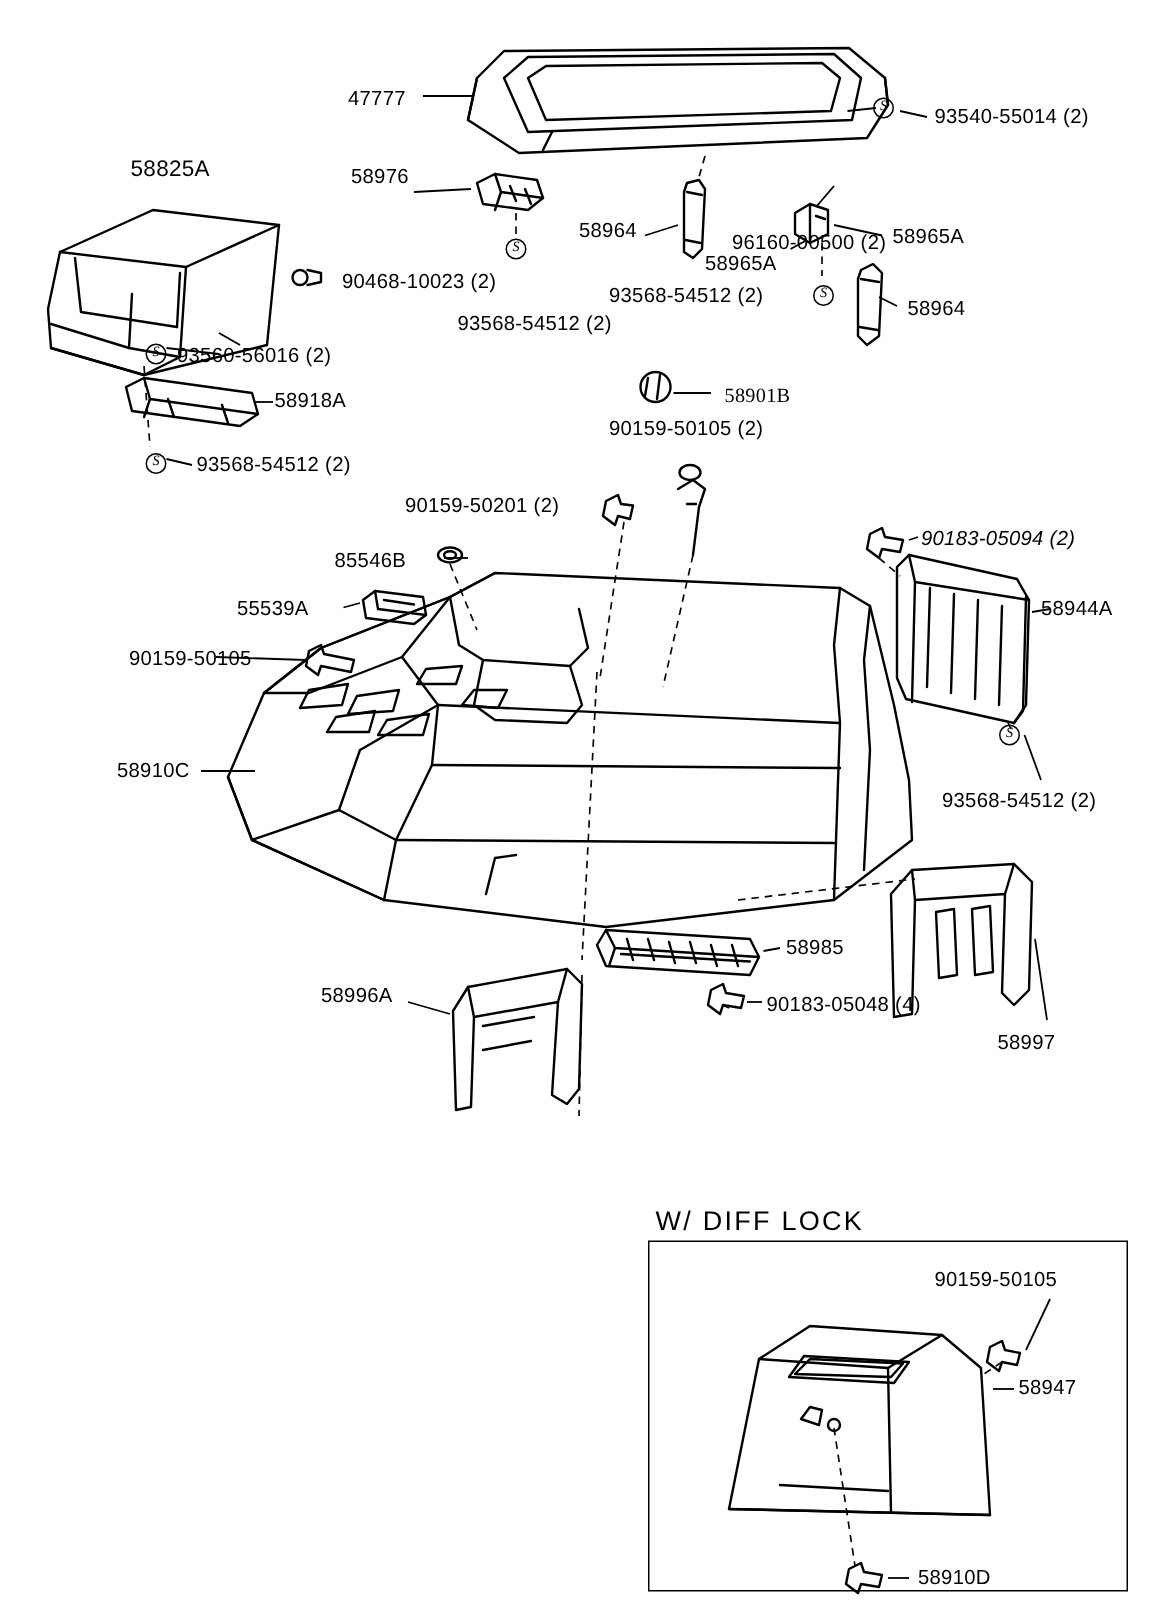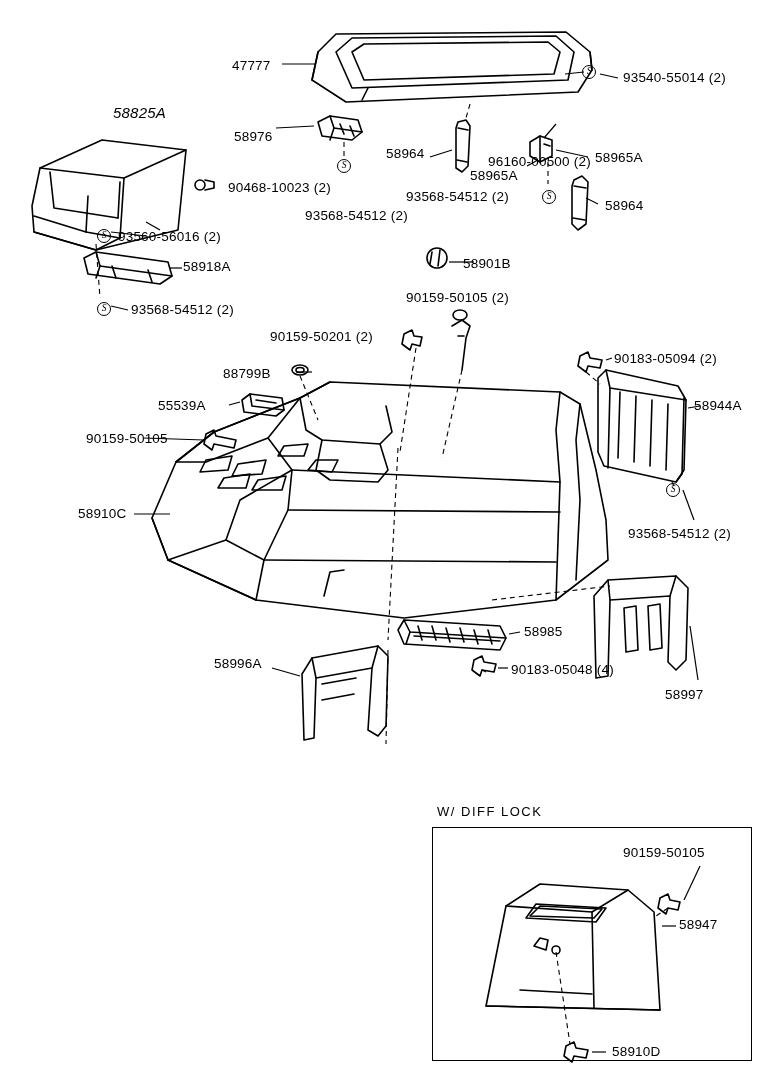--- a/index.html
+++ b/index.html
@@ -3,21 +3,21 @@
 <meta charset="utf-8">
 <style>
   html,body{margin:0;padding:0;background:#ffffff;}
   body{width:776px;height:1080px;position:relative;font-family:"Liberation Sans",sans-serif;color:#000;overflow:hidden;}
   #stage{position:absolute;left:0;top:0;width:776px;height:1080px;}
   .lbl{position:absolute;font-size:13.5px;letter-spacing:0.2px;white-space:nowrap;color:#000;}
   .lbl.big{font-size:15px;}
   .scircle{position:absolute;width:14px;height:14px;border:1.4px solid #000;border-radius:50%;box-sizing:border-box;font-size:9.5px;line-height:11px;text-align:center;font-family:"Liberation Serif",serif;font-style:italic;}
   .boxframe{position:absolute;border:1.6px solid #000;box-sizing:border-box;}
   .footer{position:absolute;font-size:14px;font-family:"Liberation Sans",sans-serif;letter-spacing:1px;}
-  .difflabel{position:absolute;font-size:13px;letter-spacing:1.5px;}
+  .difflabel{position:absolute;font-size:18px;letter-spacing:1.5px;}
   svg{position:absolute;left:0;top:0;overflow:visible;}
 </style>
 </head>
 <body>
 
 <div id="stage">
 
   <svg width="776" height="1080" viewBox="0 0 776 1080">
     <g fill="none" stroke="#000" stroke-width="1.6" stroke-linejoin="round" stroke-linecap="round">
 
@@ -198,38 +198,38 @@
 
   <div class="scircle" style="left:582px;top:65px;">S</div>
   <div class="scircle" style="left:337px;top:159px;">S</div>
   <div class="scircle" style="left:542px;top:190px;">S</div>
   <div class="scircle" style="left:97px;top:229px;">S</div>
   <div class="scircle" style="left:97px;top:302px;">S</div>
   <div class="scircle" style="left:666px;top:483px;">S</div>
 
   <div class="lbl" style="left:232px;top:58px;">47777</div>
   <div class="lbl" style="left:623px;top:70px;">93540-55014 (2)</div>
-  <div class="lbl big" style="left:113px;top:104px;font-style:italic;">58825A</div>
-  <div class="lbl" style="left:234px;top:129px;">58976</div>
+  <div class="lbl big" style="left:87px;top:104px;">58825A</div>
+  <div class="lbl" style="left:234px;top:110px;">58976</div>
   <div class="lbl" style="left:488px;top:106px;margin-top:48px;">96160-00500 (2)</div>
   <div class="lbl" style="left:386px;top:146px;">58964</div>
   <div class="lbl" style="left:595px;top:150px;">58965A</div>
   <div class="lbl" style="left:470px;top:168px;">58965A</div>
   <div class="lbl" style="left:228px;top:180px;">90468-10023 (2)</div>
   <div class="lbl" style="left:406px;top:189px;">93568-54512 (2)</div>
   <div class="lbl" style="left:605px;top:198px;">58964</div>
   <div class="lbl" style="left:305px;top:208px;">93568-54512 (2)</div>
   <div class="lbl" style="left:118px;top:229px;text-align:center;">93560-56016 (2)</div>
   <div class="lbl" style="left:183px;top:259px;">58918A</div>
-  <div class="lbl" style="left:463px;top:256px;">58901B</div>
+  <div class="lbl" style="left:483px;top:256px;font-family:Liberation Serif, serif;">58901B</div>
   <div class="lbl" style="left:131px;top:302px;">93568-54512 (2)</div>
-  <div class="lbl" style="left:406px;top:290px;">90159-50105 (2)</div>
+  <div class="lbl" style="left:406px;top:278px;">90159-50105 (2)</div>
   <div class="lbl" style="left:270px;top:329px;">90159-50201 (2)</div>
-  <div class="lbl" style="left:614px;top:351px;">90183-05094 (2)</div>
-  <div class="lbl" style="left:223px;top:366px;">88799B</div>
+  <div class="lbl" style="left:614px;top:351px;font-style:italic;">90183-05094 (2)</div>
+  <div class="lbl" style="left:223px;top:366px;">85546B</div>
   <div class="lbl" style="left:694px;top:398px;">58944A</div>
   <div class="lbl" style="left:158px;top:398px;">55539A</div>
   <div class="lbl" style="left:86px;top:431px;">90159-50105</div>
   <div class="lbl" style="left:78px;top:506px;text-align:center;">58910C</div>
   <div class="lbl" style="left:628px;top:526px;">93568-54512 (2)</div>
   <div class="lbl" style="left:524px;top:624px;">58985</div>
   <div class="lbl" style="left:214px;top:656px;">58996A</div>
   <div class="lbl" style="left:511px;top:662px;">90183-05048 (4)</div>
   <div class="lbl" style="left:665px;top:687px;">58997</div>
 

